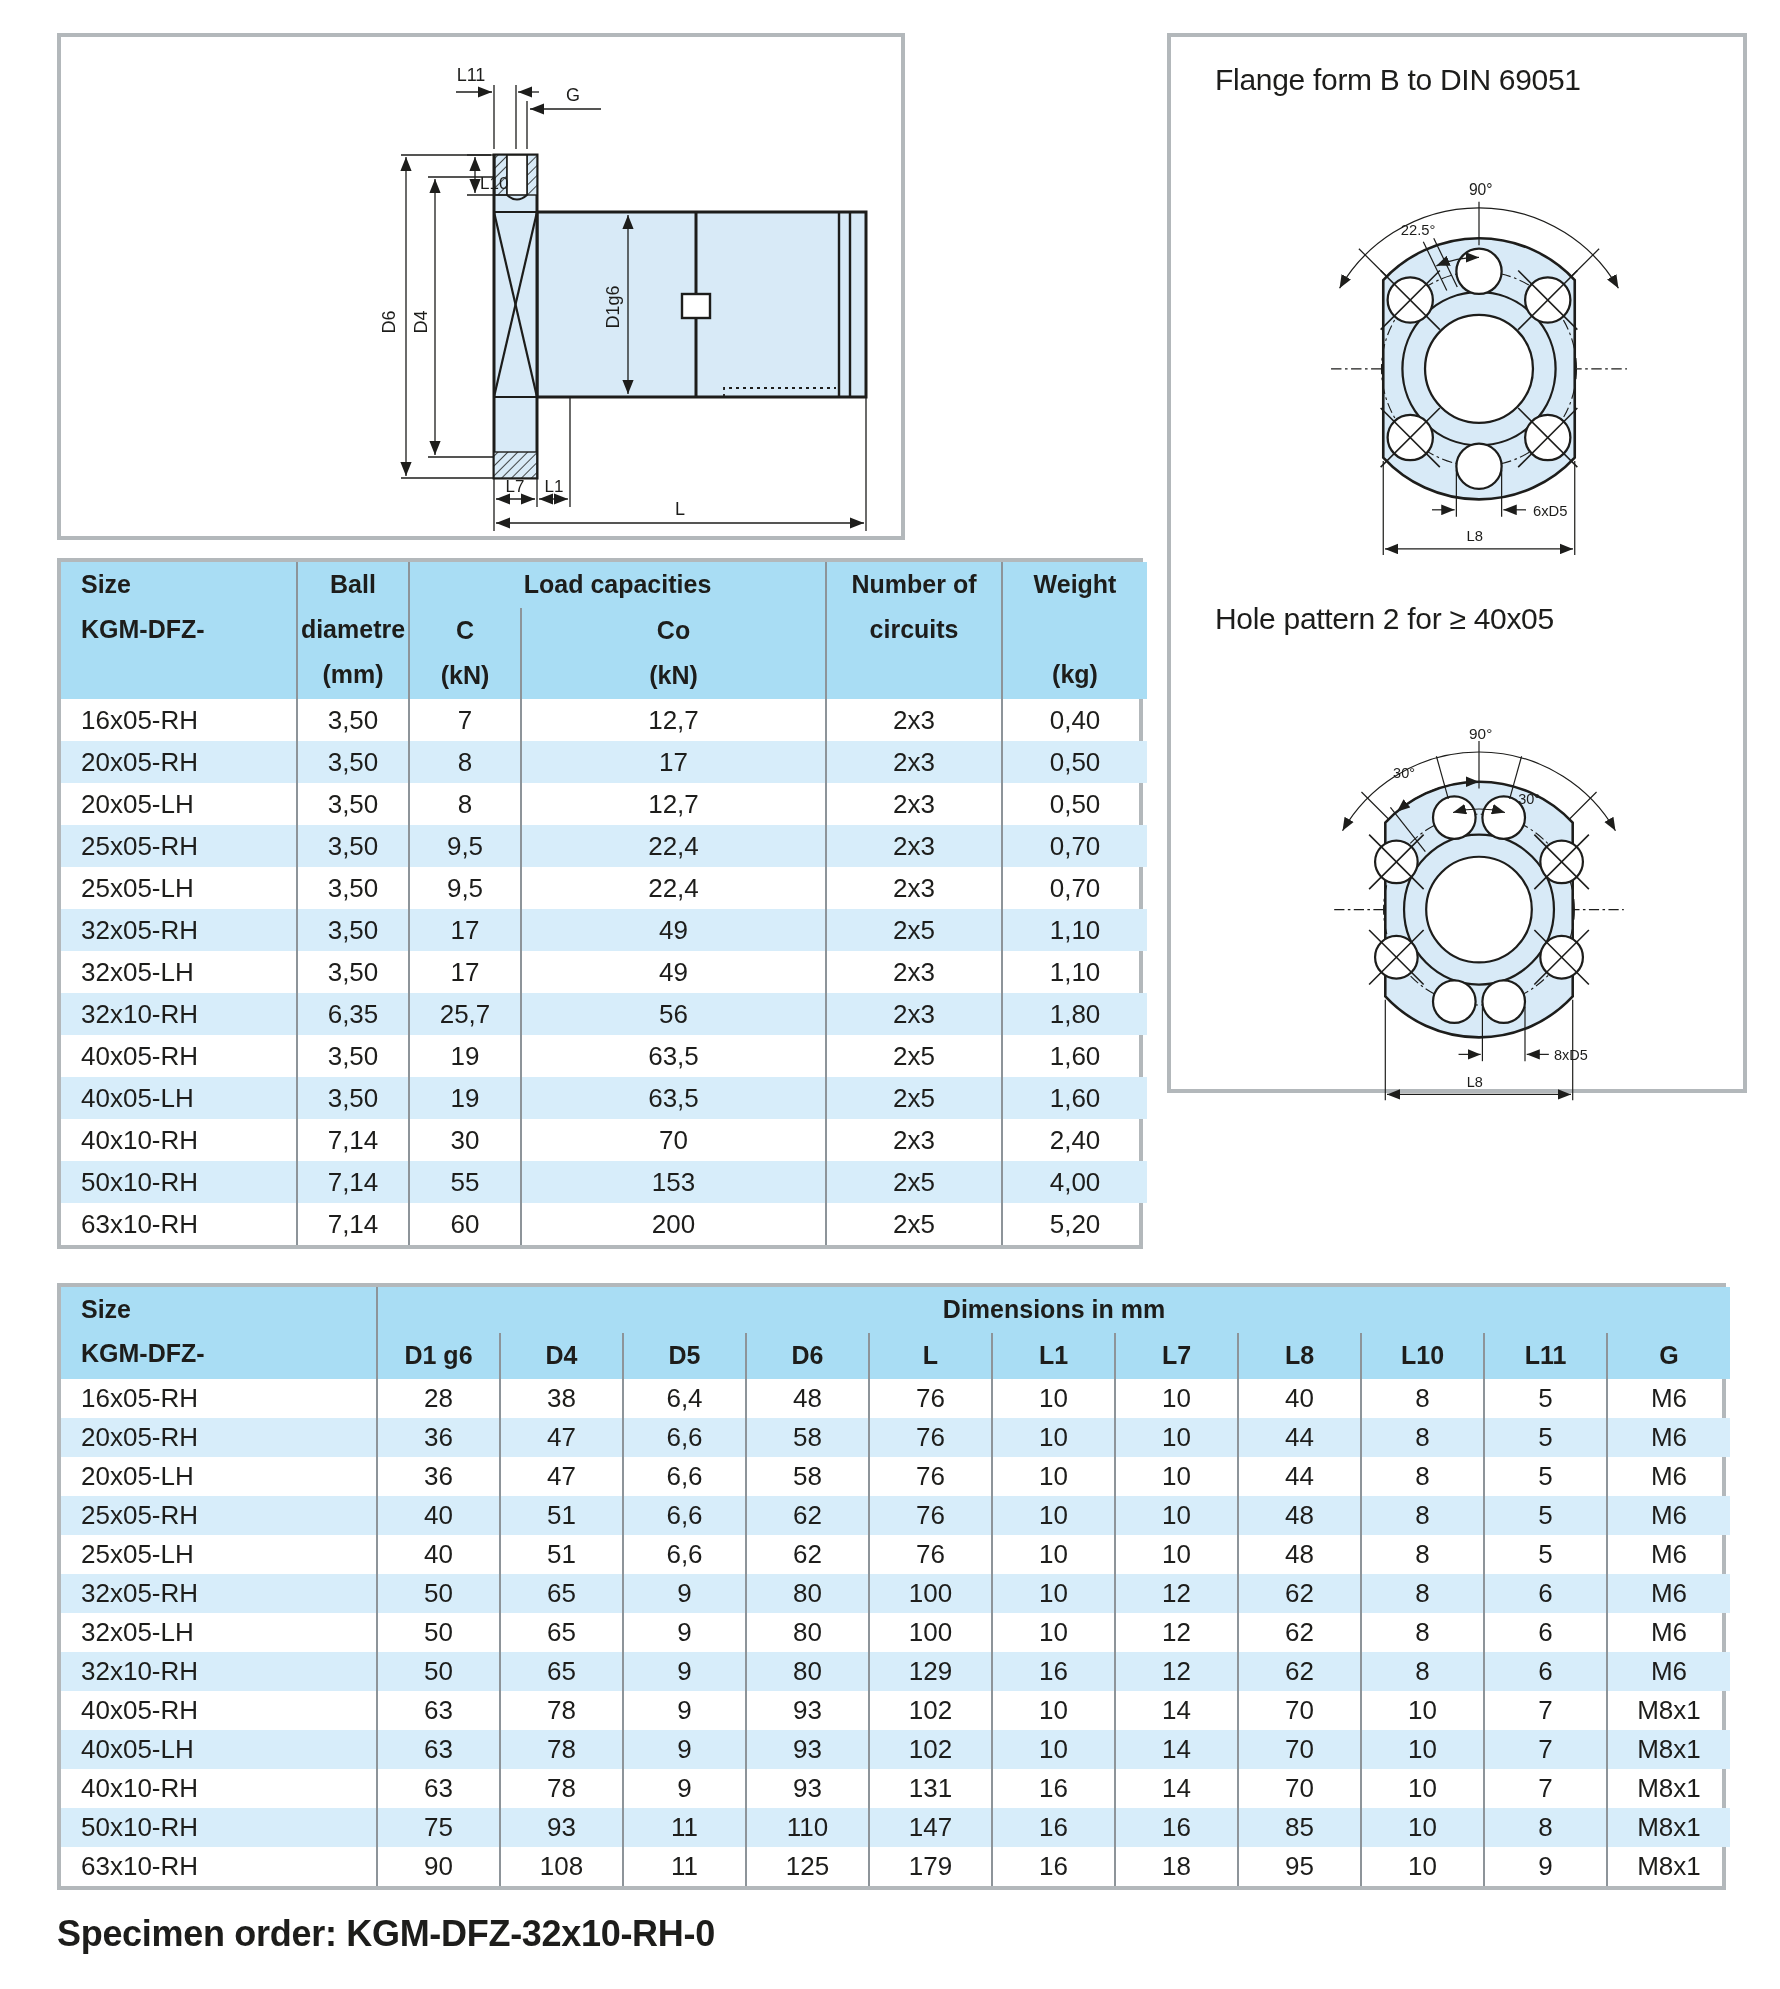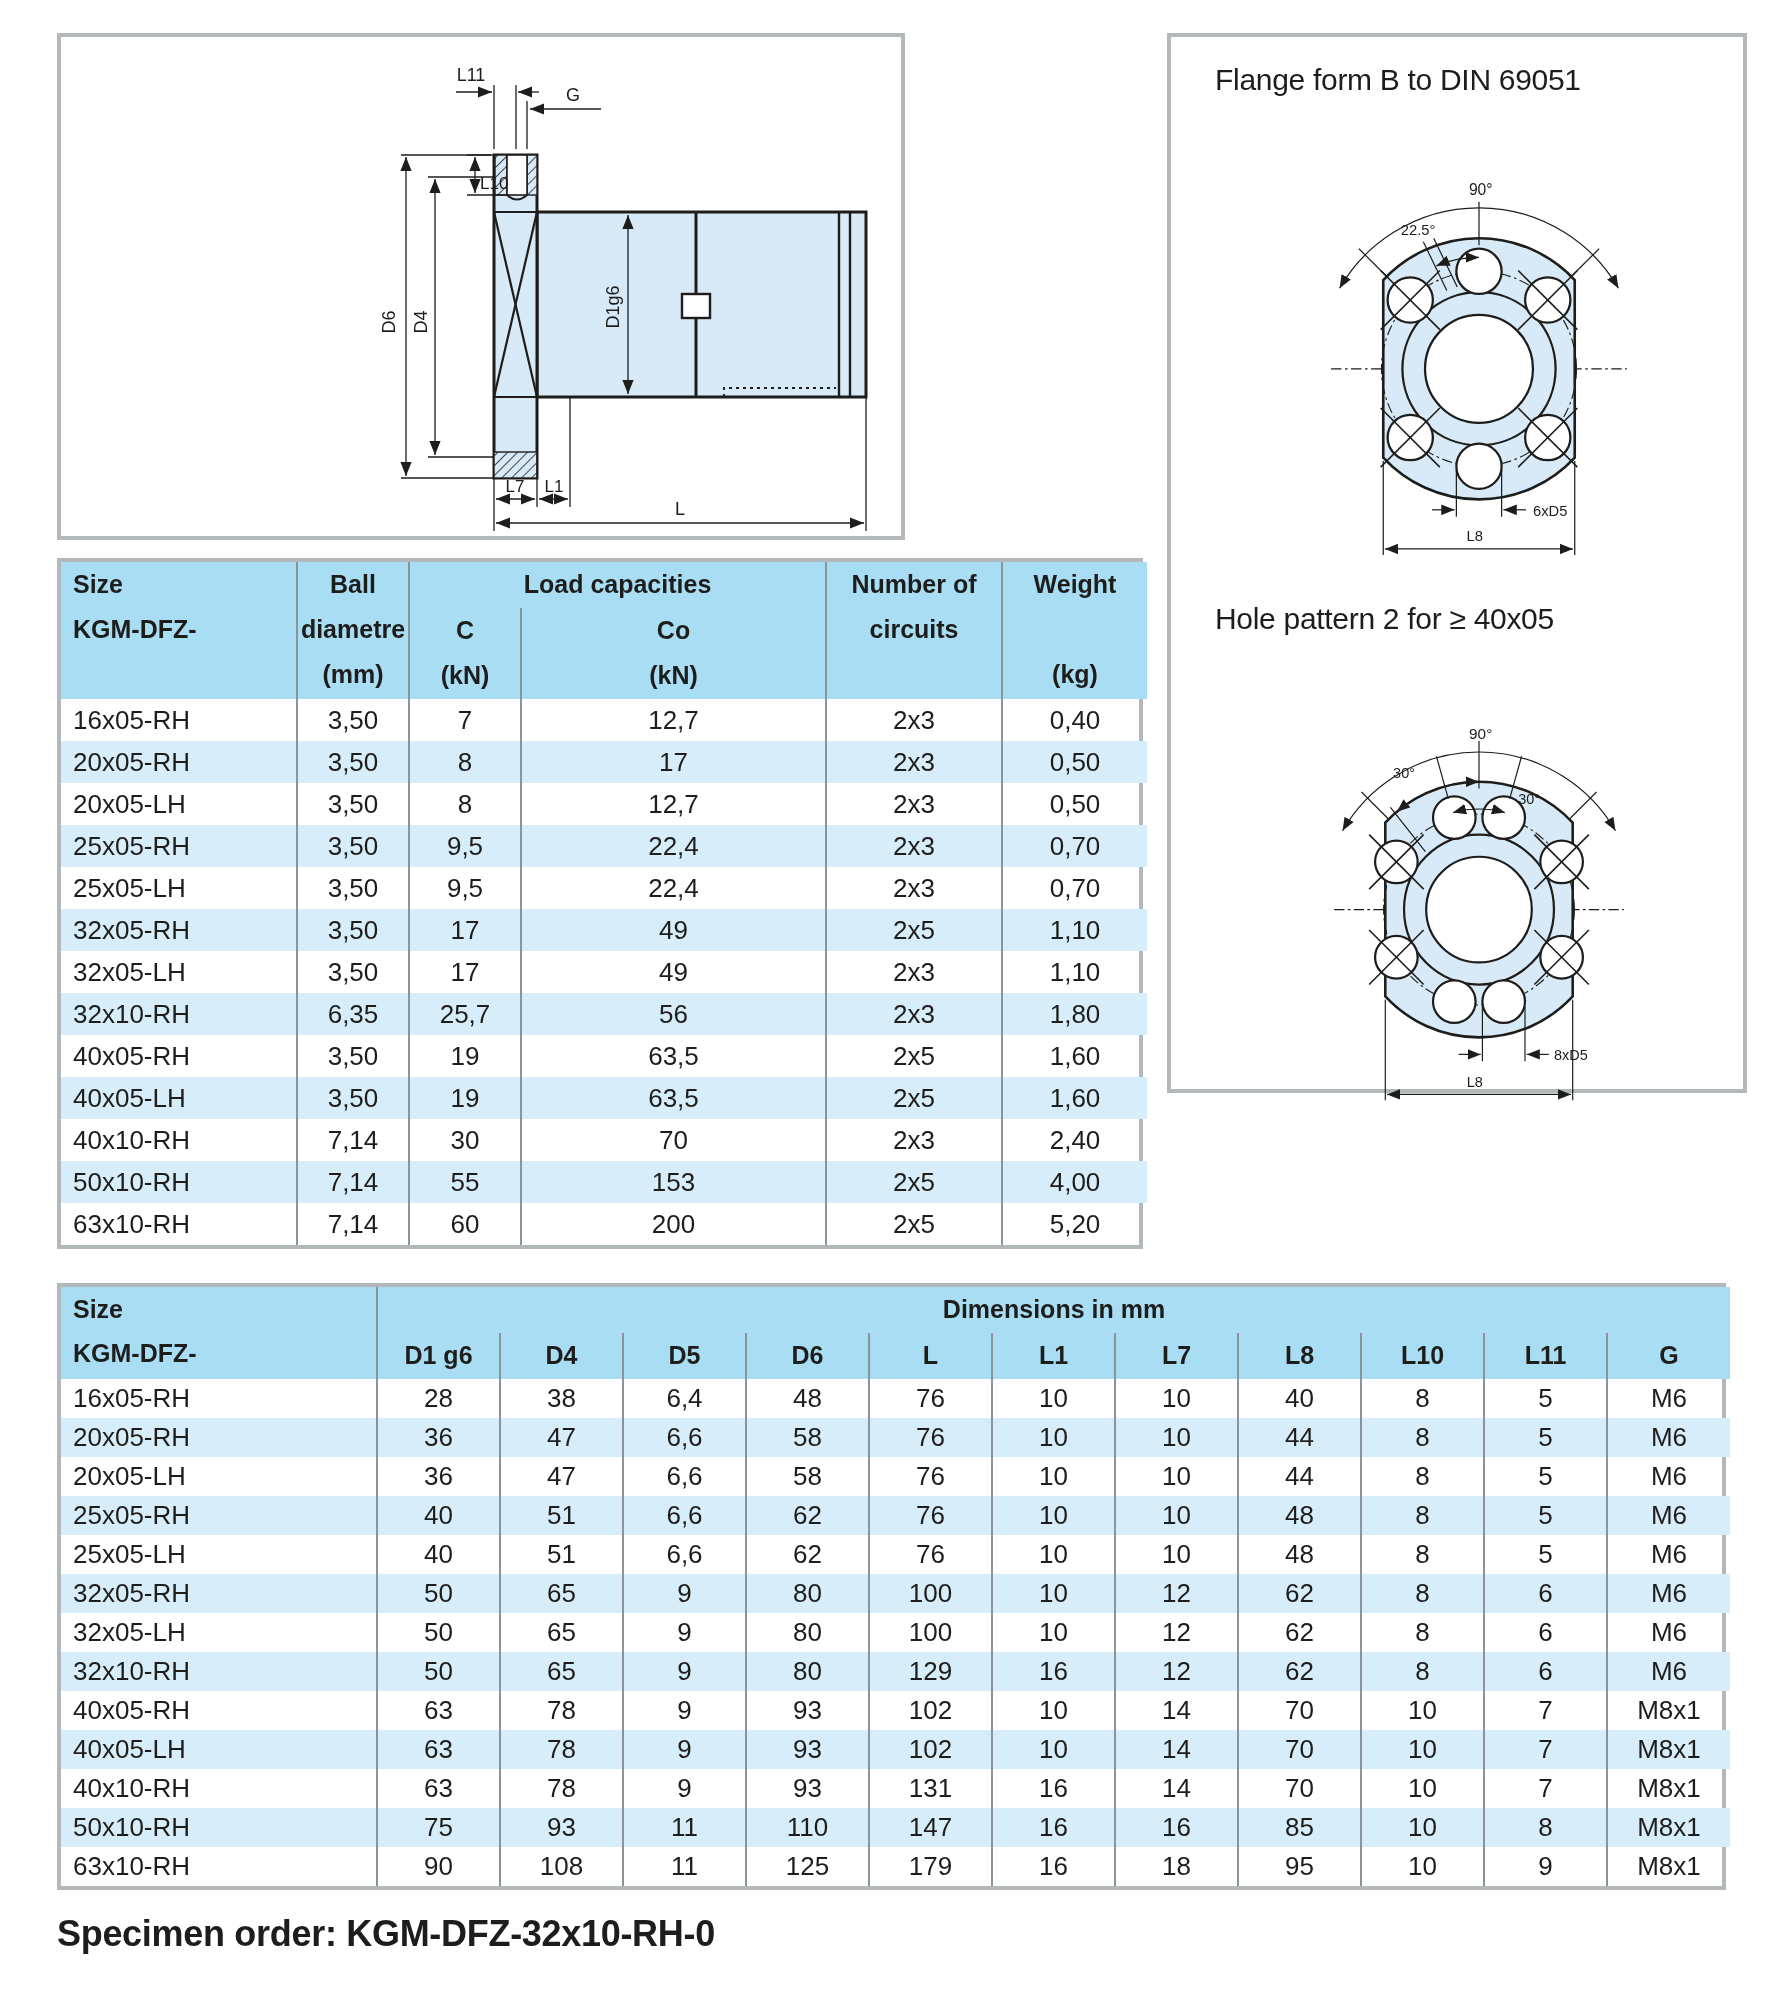--- a/index.html
+++ b/index.html
@@ -27,21 +27,21 @@
   .tbl-frame{position:absolute;border:4px solid var(--frame);background:#fff;}
   #load-table-frame{left:57px;top:558px;width:1086px;}
   #dim-table-frame{left:57px;top:1283px;width:1669px;}
   table{border-collapse:collapse;table-layout:fixed;width:100%;}
   th,td{font-size:26px;text-align:center;vertical-align:middle;overflow:hidden;white-space:nowrap;}
   thead th{background:var(--hdr-blue);font-weight:bold;font-size:25px;vertical-align:top;line-height:45px;text-align:center;}
   thead .ln{line-height:45px;height:45px;}
   tbody tr{height:42px;margin-left:12px;}
   #dim-table tbody tr{height:39px;}
   tbody tr:nth-child(even){background:var(--stripe);}
-  td:first-child, th.col-size{text-align:left;padding-left:12px;}
+  td:first-child, th.col-size{text-align:left;padding-left:20px;}
   .bl{border-left:2px solid var(--grid);}
   #load-table thead tr:first-child{height:46px;}
   #load-table thead tr:nth-child(2){height:91px;}
   #dim-table thead tr{height:46px;}
   #dim-table thead th{line-height:44px;}
   #dim-table thead .ln{line-height:44px;height:44px;}
 
   #specimen{position:absolute;left:57px;top:1913px;font-size:36px;font-weight:bold;letter-spacing:-0.3px;}
 
   svg text{font-family:"Liberation Sans", sans-serif;fill:var(--ink);}

